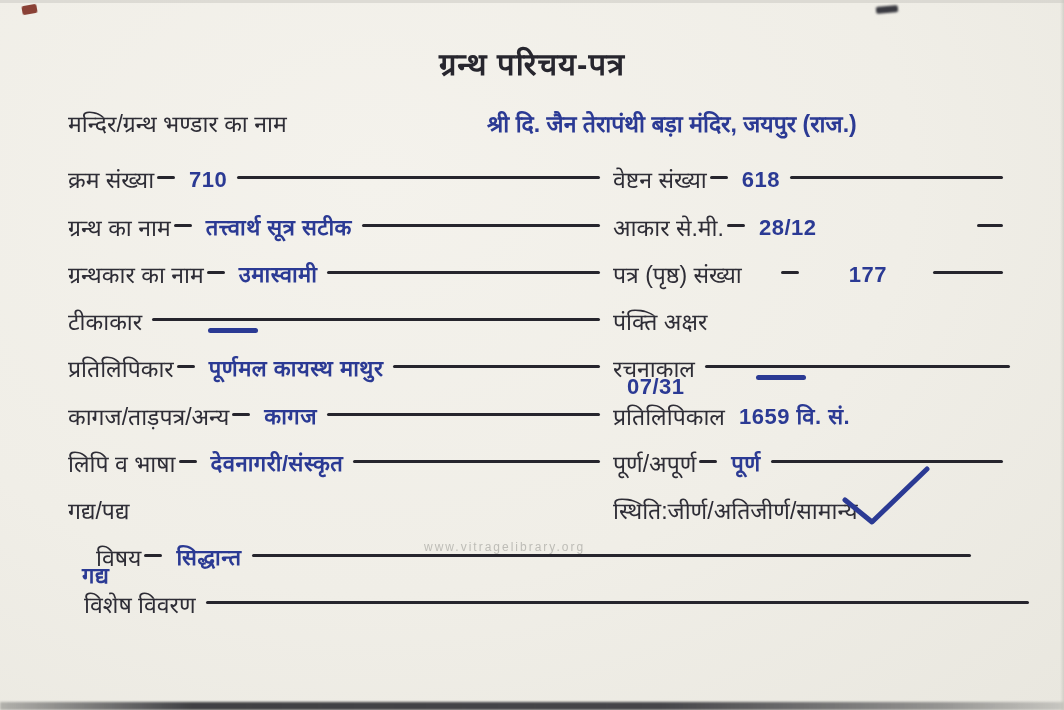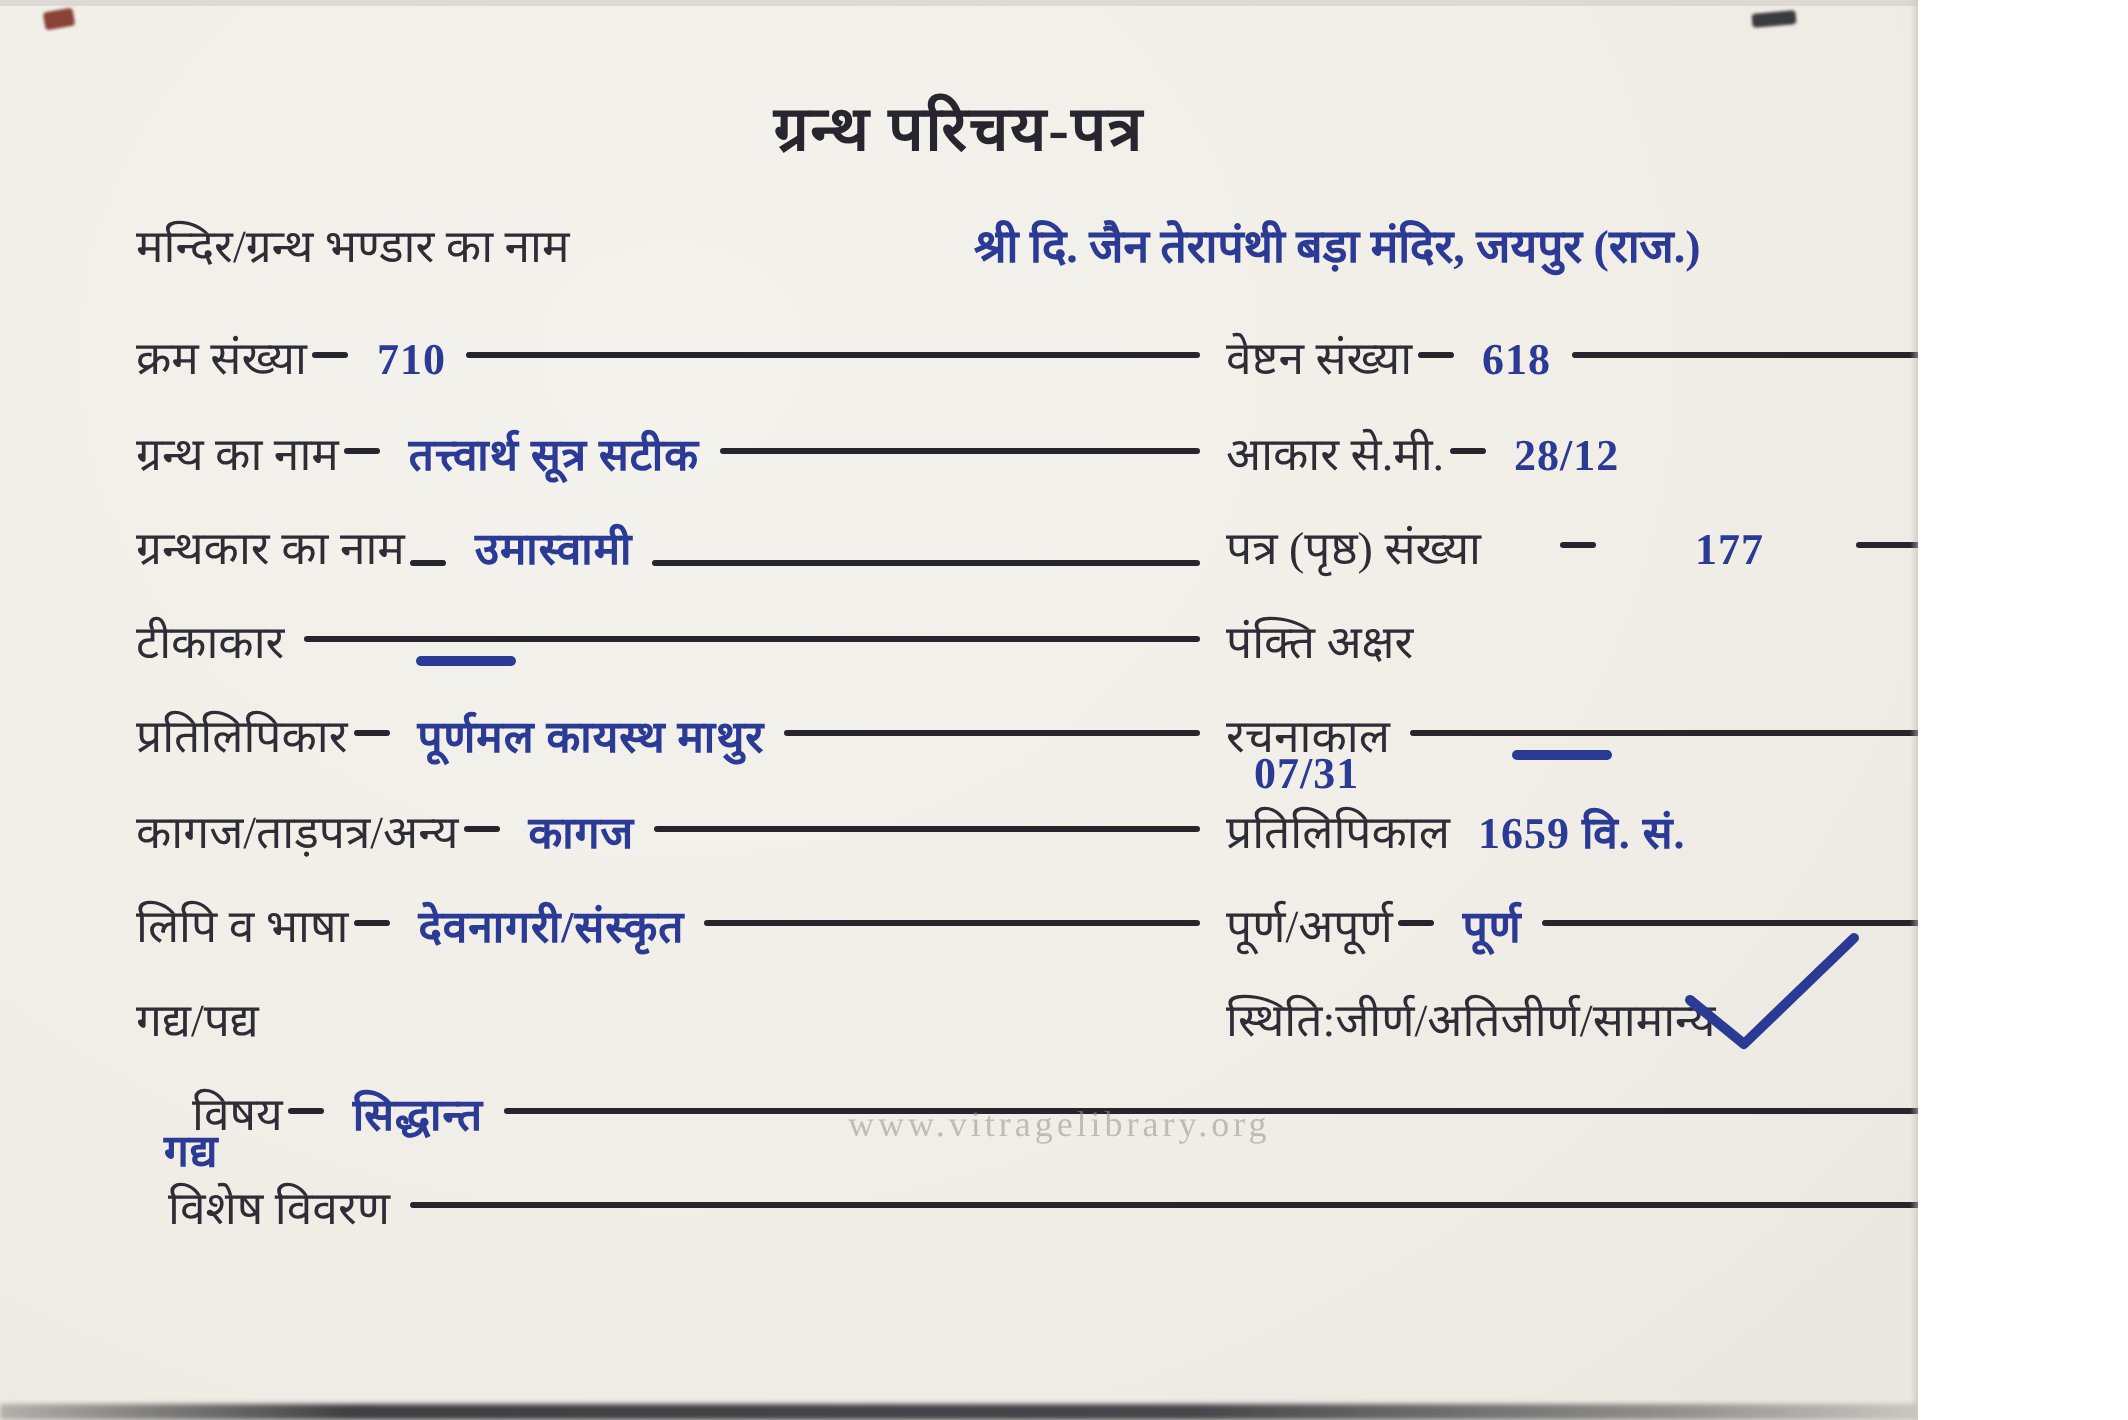--- a/index.html
+++ b/index.html
@@ -1,21 +1,21 @@
 <!DOCTYPE html>
 <html><head>
 <meta charset="utf-8">
 <style>
   html,body { margin:0; padding:0; }
   .card {
     position:relative;
-    width:959px; height:710px;
+    width:1064px; height:710px;
     overflow:hidden;
     background: radial-gradient(ellipse at 35% 25%, #f4f2ec 0%, #f0eee7 55%, #e9e7df 100%);
-    font-family:Liberation Serif, serif;
+    font-family:Liberation Sans, sans-serif;
     color:#2e2d36;
   }
   .title {
     position:absolute; top:42px; left:0; width:100%;
     text-align:center;
     font-size:31px; font-weight:bold; letter-spacing:1px;
     color:#27262e;
   }
   .row {
     position:absolute;
@@ -26,23 +26,22 @@
   .lab { flex:0 0 auto; color:#2e2d36; }
   .conn { flex:0 0 18px; height:3px; background:#26252d; margin-top:13px; margin-left:3px; border-radius:2px; }
   .val { color:#2b3a94; font-weight:bold; margin-left:14px; font-size:22px; letter-spacing:0.5px; }
   .line { flex:1 1 auto; height:3px; background:#26252d; margin-top:13px; margin-left:10px; border-radius:2px; }
   .dash { flex:0 0 26px; margin-left:auto; height:3px; background:#26252d; margin-top:13px; border-radius:2px; }
   .bluedash { position:absolute; left:140px; top:23px; width:50px; height:5px; background:#2b3a94; border-radius:3px; }
   .hval { position:absolute; left:419px; top:0; color:#2b3a94; font-weight:bold; font-size:23px; }
   .checkmark { position:absolute; left:222px; top:-30px; width:100px; height:68px; }
   .watermark {
     position:absolute; left:424px; top:540px;
-    font-size:18px; letter-spacing:2px;
+    font-size:12px; letter-spacing:2px;
     color:rgba(148,148,142,0.55);
-    margin-top:12px;
   }
   
   .mark-red { position:absolute; left:22px; top:5px; width:15px; height:9px; background:#8a4136; transform:rotate(-10deg); filter:blur(0.7px); border-radius:2px; }
   .mark-dark { position:absolute; left:876px; top:6px; width:22px; height:7px; background:#3a3a41; transform:rotate(-5deg); filter:blur(0.8px); border-radius:2px; }
   .bottom-edge {
     position:absolute; left:0; right:0; bottom:0; height:8px;
     background:linear-gradient(90deg, rgba(120,120,118,.5), rgba(45,45,50,.9) 18%, rgba(40,40,46,.85) 62%, rgba(90,90,92,.6) 88%, rgba(150,150,148,.4));
     filter:blur(1.2px);
   }
   .right-edge { position:absolute; right:0; top:0; bottom:0; width:4px; background:linear-gradient(90deg, rgba(0,0,0,0), rgba(190,188,180,.55)); }
@@ -67,21 +66,21 @@
     <div class="line"></div>
   </div>
 
   <div class="row" style="top:211px; left:68px; width:532px;">
     <span class="lab">ग्रन्थ का नाम</span>
     <div class="conn"></div>
     <span class="val">तत्त्वार्थ सूत्र सटीक</span>
     <div class="line"></div>
   </div>
 
-  <div class="row" style="top:258px; left:68px; width:532px;align-items:center;">
+  <div class="row" style="top:258px; left:68px; width:532px;">
     <span class="lab">ग्रन्थकार का नाम</span>
     <div class="conn"></div>
     <span class="val">उमास्वामी</span>
     <div class="line"></div>
   </div>
 
   <div class="row" style="top:305px; left:68px; width:532px;">
     <span class="lab">टीकाकार</span>
     <div class="line"></div>
     <div class="bluedash"></div>

